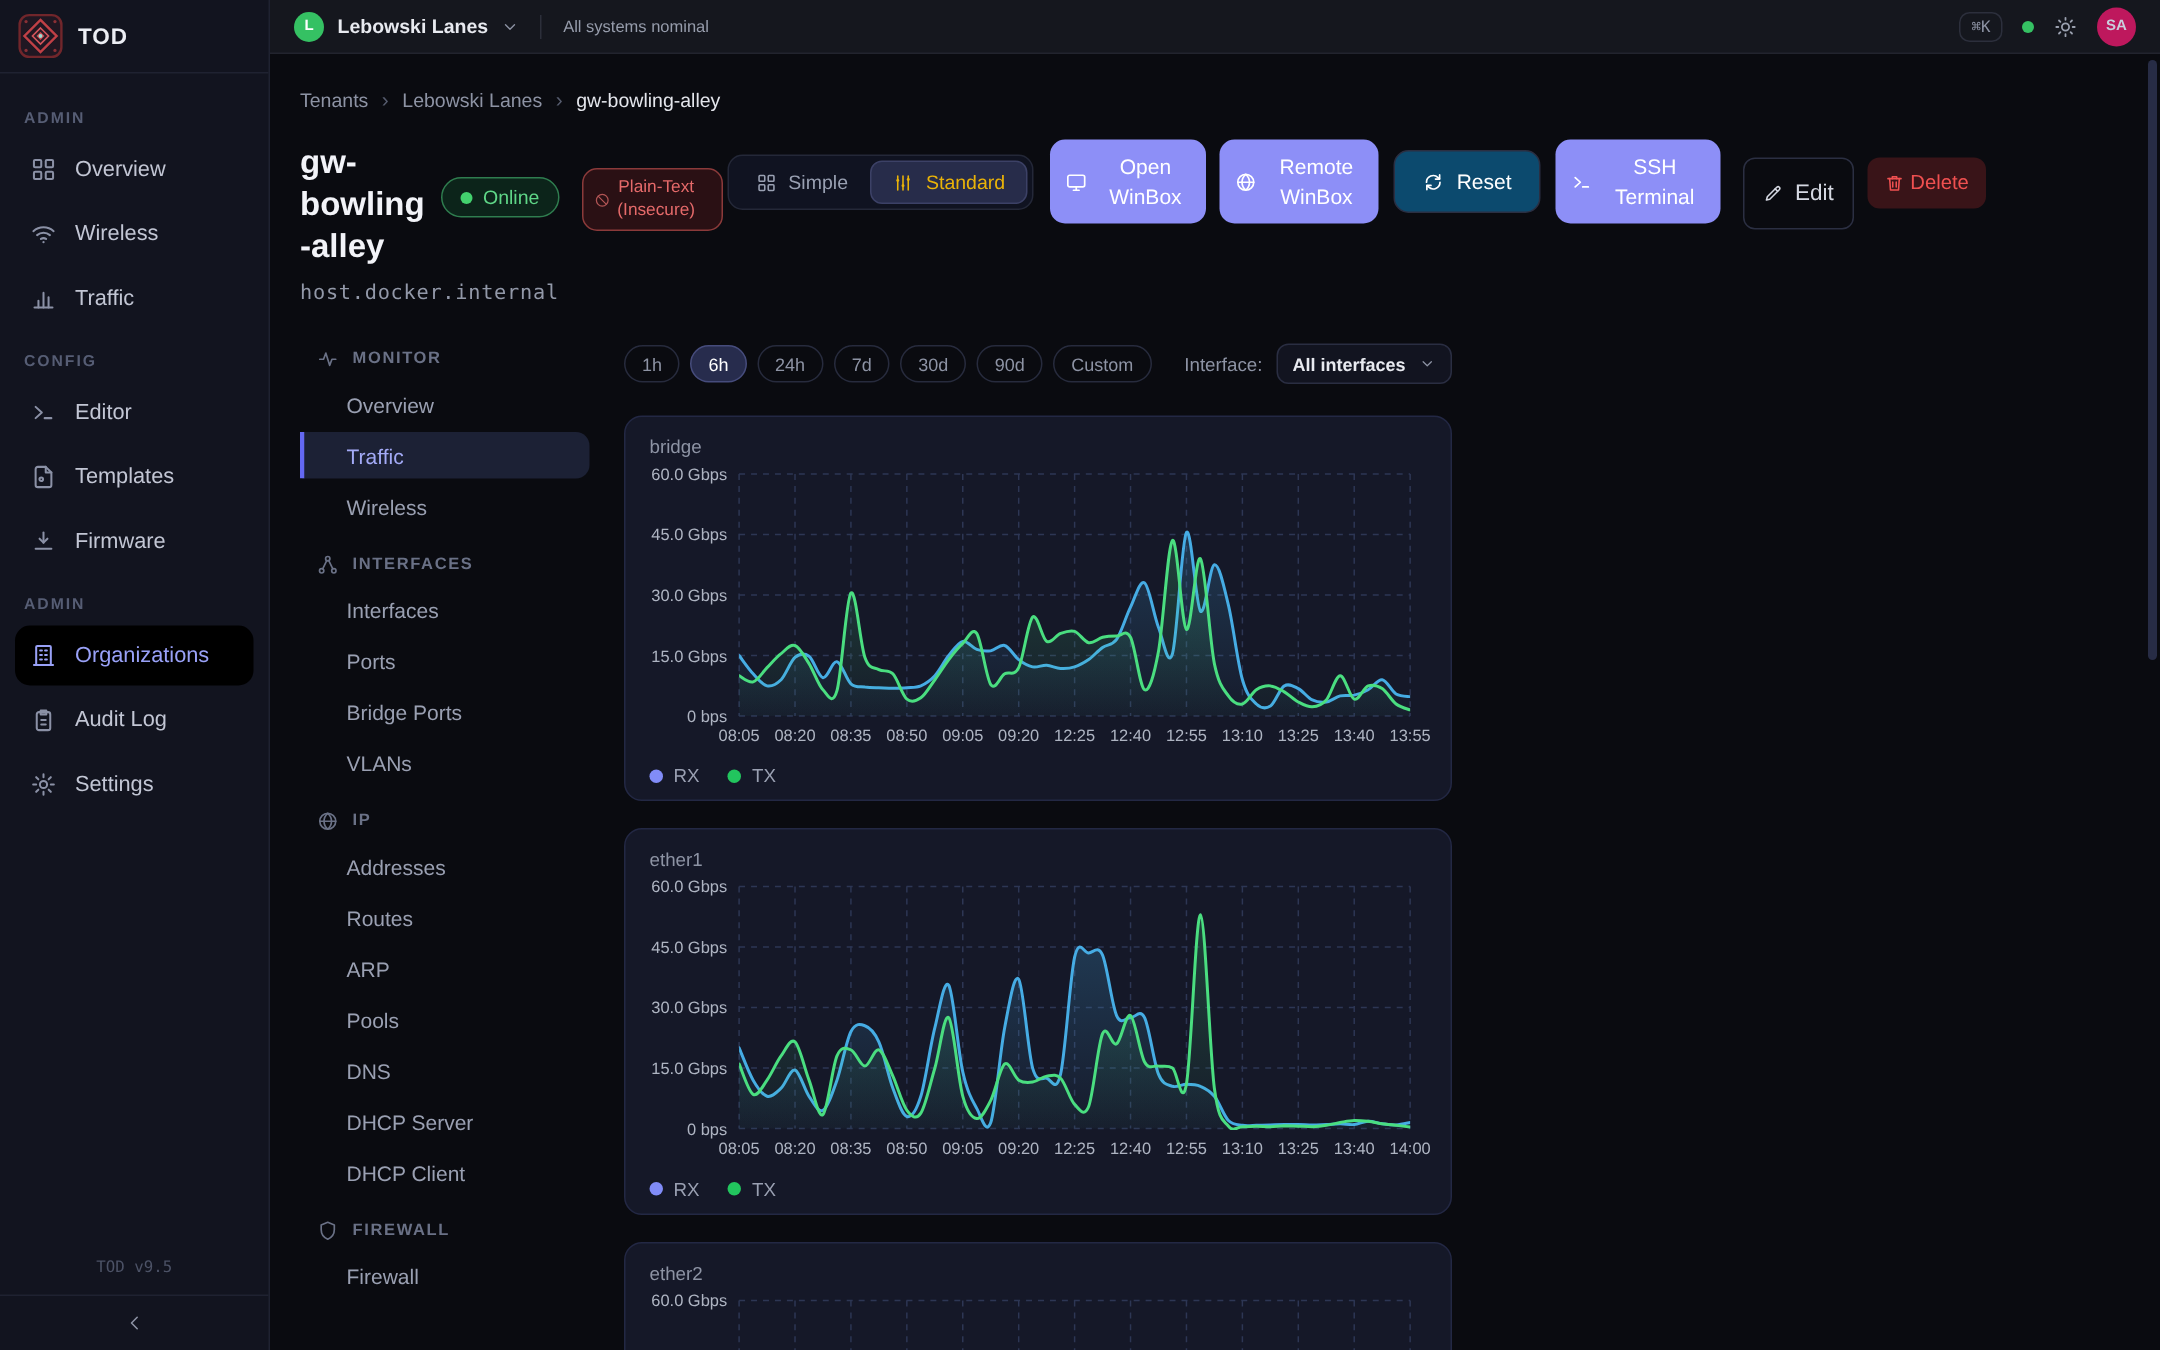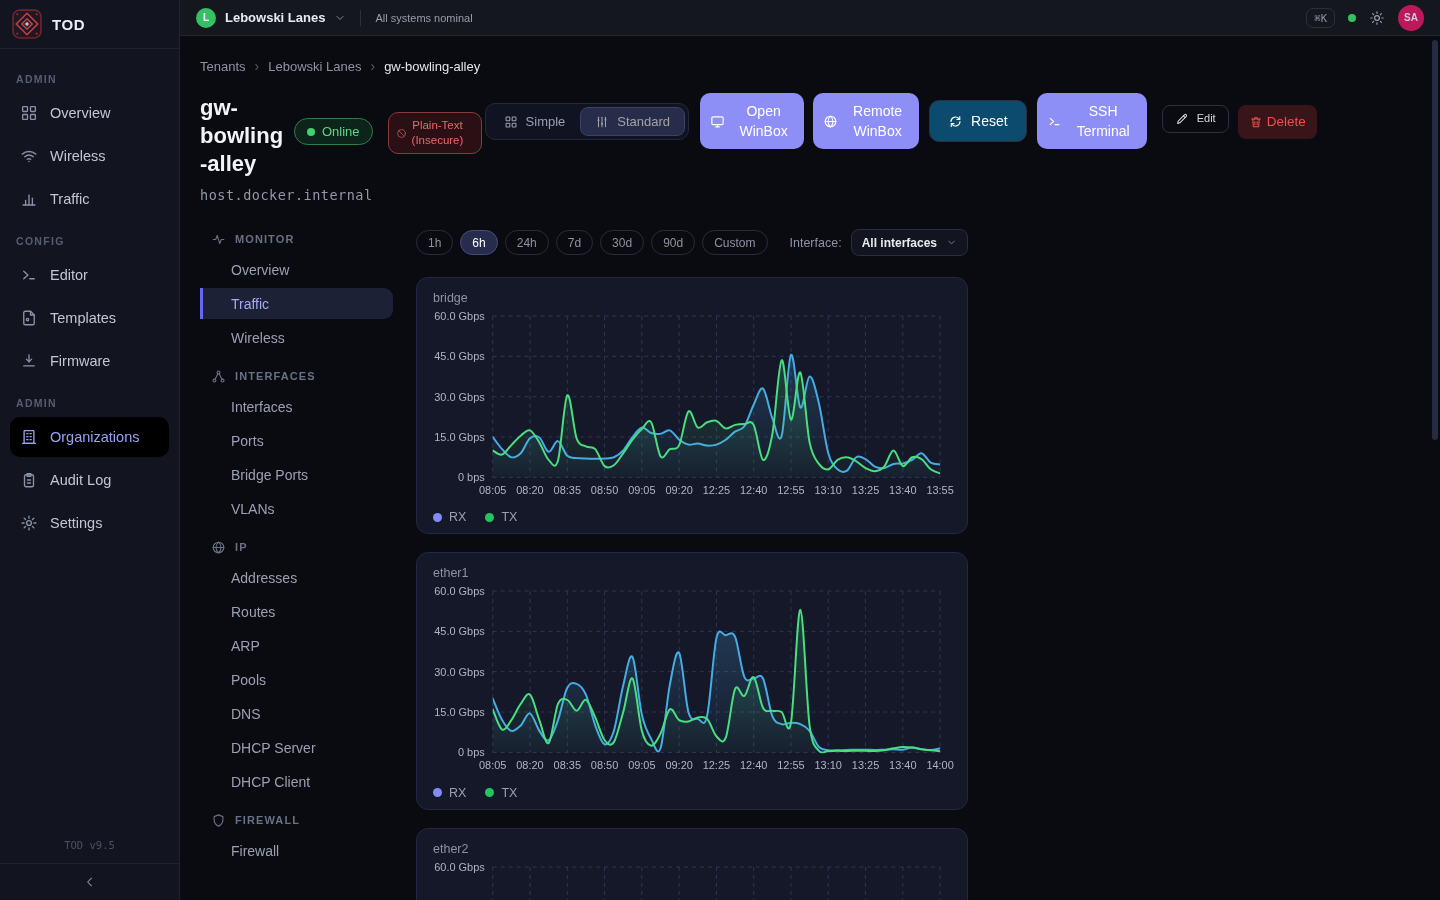--- a/index.html
+++ b/index.html
@@ -48,28 +48,28 @@
   
   .device-header { display:flex; align-items:flex-start; }
   .title-block { width:90px; font-size:22px; font-weight:700; line-height:28px; color:#f2f3f8; margin-top:2px; overflow-wrap:break-word; flex-shrink:0; }
   .badge-online { margin:26px 0 0 4px; height:27px; border:1px solid #2f7d4f; background:#0c241a; border-radius:14px; color:#5fd687; font-size:13px; display:flex; align-items:center; gap:7px; padding:0 12px; flex-shrink:0; }
   .badge-online .dot { width:8px; height:8px; border-radius:50%; background:#43d16e; }
   .badge-warn { margin:20px 0 0 15px; width:94px; height:42px; border:1px solid #8b3a3a; background:#2a1014; border-radius:10px; color:#e56a6a; font-size:11.5px; line-height:1.3; display:flex; align-items:center; gap:5px; padding:0 7px; text-align:center; flex-shrink:0; }
   .badge-warn .wicon { width:11px; height:11px; color:#b05454; flex-shrink:0; display:flex; }
   .view-toggle { margin:11px 0 0 3px; height:37px; background:#101321; border:1px solid #242838; border-radius:10px; display:flex; align-items:center; padding:3px; flex-shrink:0; }
   .seg { height:29px; display:flex; align-items:center; gap:8px; padding:0 14px; border-radius:8px; font-size:13px; color:#99a0b2; cursor:pointer; border:1px solid transparent; }
   .seg .seg-icon { width:14px; height:14px; display:flex; }
-  .seg.active { background:#272c4a; border-color:#3c4166; color:#a3a3a3; }
+  .seg.active { background:#272c4a; border-color:#3c4166; color:#eab308; }
 
   .header-actions { display:flex; align-items:flex-start; }
   .hbtn { display:flex; align-items:center; justify-content:center; gap:8px; border-radius:10px; font-size:14px; font-family:inherit; cursor:pointer; border:none; color:#fff; text-align:center; line-height:1.45; }
   .hbtn .hicon { width:15px; height:15px; display:flex; flex-shrink:0; }
   .v-primary { background:#8d8ff7; height:56px; margin-top:1px; color:#fff; }
   .v-dark { background:#0c4a6e; border:1px solid #2b2f42; height:42px; margin-top:8px; padding:0 18px; }
-  .v-outline { background:transparent; border:1px solid #2b2f42; height:28px; margin-top:13px; padding:0 12px; border-radius:8px; font-size:11px; color:#d5d8e2; }
+  .v-outline { background:transparent; border:1px solid #2b2f42; height:48px; margin-top:13px; padding:0 12px; border-radius:8px; font-size:15px; color:#d5d8e2; }
   .v-danger { background:#391418; height:34px; margin-top:13px; padding:0 11px; border-radius:8px; font-size:13.5px; color:#ef5050; gap:4px; }
   .v-danger .hicon, .v-outline .hicon { width:14px; height:14px; }
   .a-open-winbox { width:104px; margin-left:11px; padding:0 10px; }
   .a-remote-winbox { width:106px; margin-left:9px; padding:0 10px; }
   .a-reset { margin-left:10px; }
   .a-ssh-terminal { width:110px; margin-left:10px; padding:0 10px; }
   .a-edit { margin-left:15px; }
   .a-delete { margin-left:9px; }
 
   .host { margin-top:9px; font-family:"DejaVu Sans Mono",monospace; font-size:13.5px; color:#9298a8; letter-spacing:.5px; }

